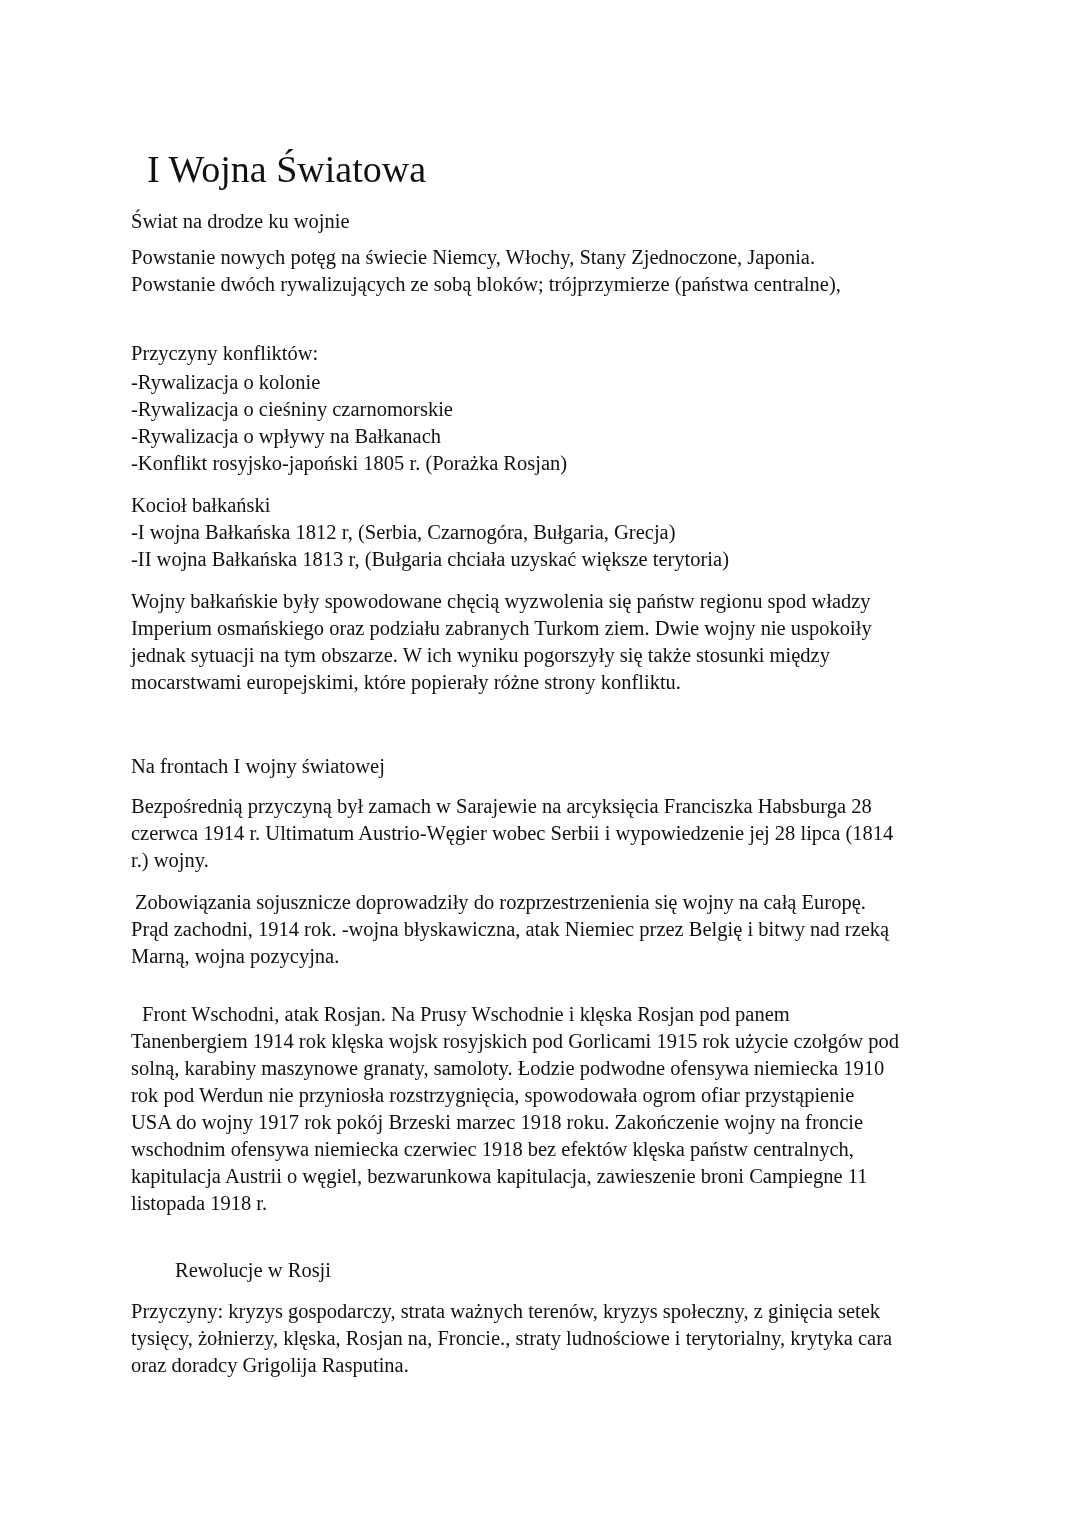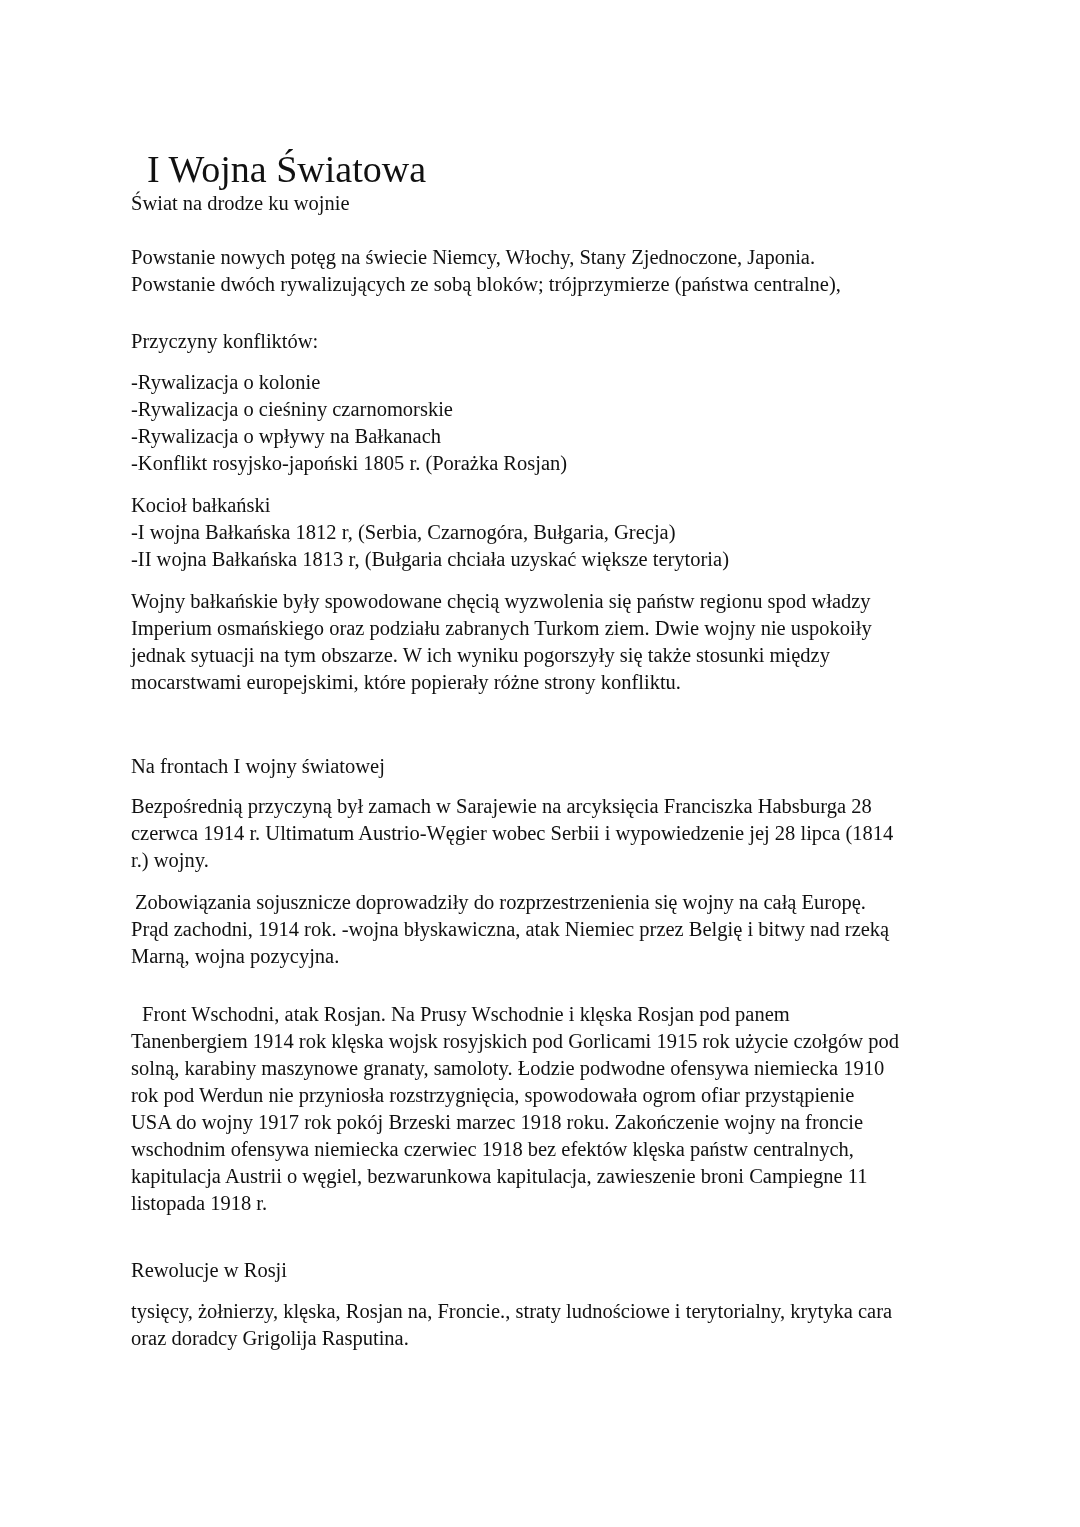--- a/index.html
+++ b/index.html
@@ -46,30 +46,30 @@
     .indent1 { padding-left: 4px; }
     .indent2 { padding-left: 11px; }
   </style>
 </head>
 <body>
 
 <div class="page">
 
   <h1 class="title">I Wojna Światowa</h1>
 
-  <p class="block" style="top:190px;">
+  <p class="block" style="top:208px;">
     <span class="line">Świat na drodze ku wojnie</span>
   </p>
 
   <p class="block" style="top:244px;">
     <span class="line">Powstanie nowych potęg na świecie Niemcy, Włochy, Stany Zjednoczone, Japonia.</span>
     <span class="line">Powstanie dwóch rywalizujących ze sobą bloków; trójprzymierze (państwa centralne),</span>
   </p>
 
-  <p class="block" style="top:328px;">
+  <p class="block" style="top:340px;">
     <span class="line">Przyczyny konfliktów:</span>
   </p>
 
   <p class="block" style="top:369px;">
     <span class="line">-Rywalizacja o kolonie</span>
     <span class="line">-Rywalizacja o cieśniny czarnomorskie</span>
     <span class="line">-Rywalizacja o wpływy na Bałkanach</span>
     <span class="line">-Konflikt rosyjsko-japoński 1805 r. (Porażka Rosjan)</span>
   </p>
 
@@ -106,22 +106,23 @@
     <span class="line indent2">Front Wschodni, atak Rosjan. Na Prusy Wschodnie i klęska Rosjan pod panem</span>
     <span class="line">Tanenbergiem 1914 rok klęska wojsk rosyjskich pod Gorlicami 1915 rok użycie czołgów pod</span>
     <span class="line">solną, karabiny maszynowe granaty, samoloty. Łodzie podwodne ofensywa niemiecka 1910</span>
     <span class="line">rok pod Werdun nie przyniosła rozstrzygnięcia, spowodowała ogrom ofiar przystąpienie</span>
     <span class="line">USA do wojny 1917 rok pokój Brzeski marzec 1918 roku. Zakończenie wojny na froncie</span>
     <span class="line">wschodnim ofensywa niemiecka czerwiec 1918 bez efektów klęska państw centralnych,</span>
     <span class="line">kapitulacja Austrii o węgiel, bezwarunkowa kapitulacja, zawieszenie broni Campiegne 11</span>
     <span class="line">listopada 1918 r.</span>
   </p>
 
-  <p class="block" style="top:1257px;">
+  <p class="block" style="top:1257px;margin-left:44px;">
     <span class="line">Rewolucje w Rosji</span>
   </p>
 
   <p class="block" style="top:1298px;">
+    <span class="line">Przyczyny: kryzys gospodarczy, strata ważnych terenów, kryzys społeczny, z ginięcia setek</span>
     <span class="line">tysięcy, żołnierzy, klęska, Rosjan na, Froncie., straty ludnościowe i terytorialny, krytyka cara</span>
     <span class="line">oraz doradcy Grigolija Rasputina.</span>
   </p>
 
 </div>
 
 </body></html>

